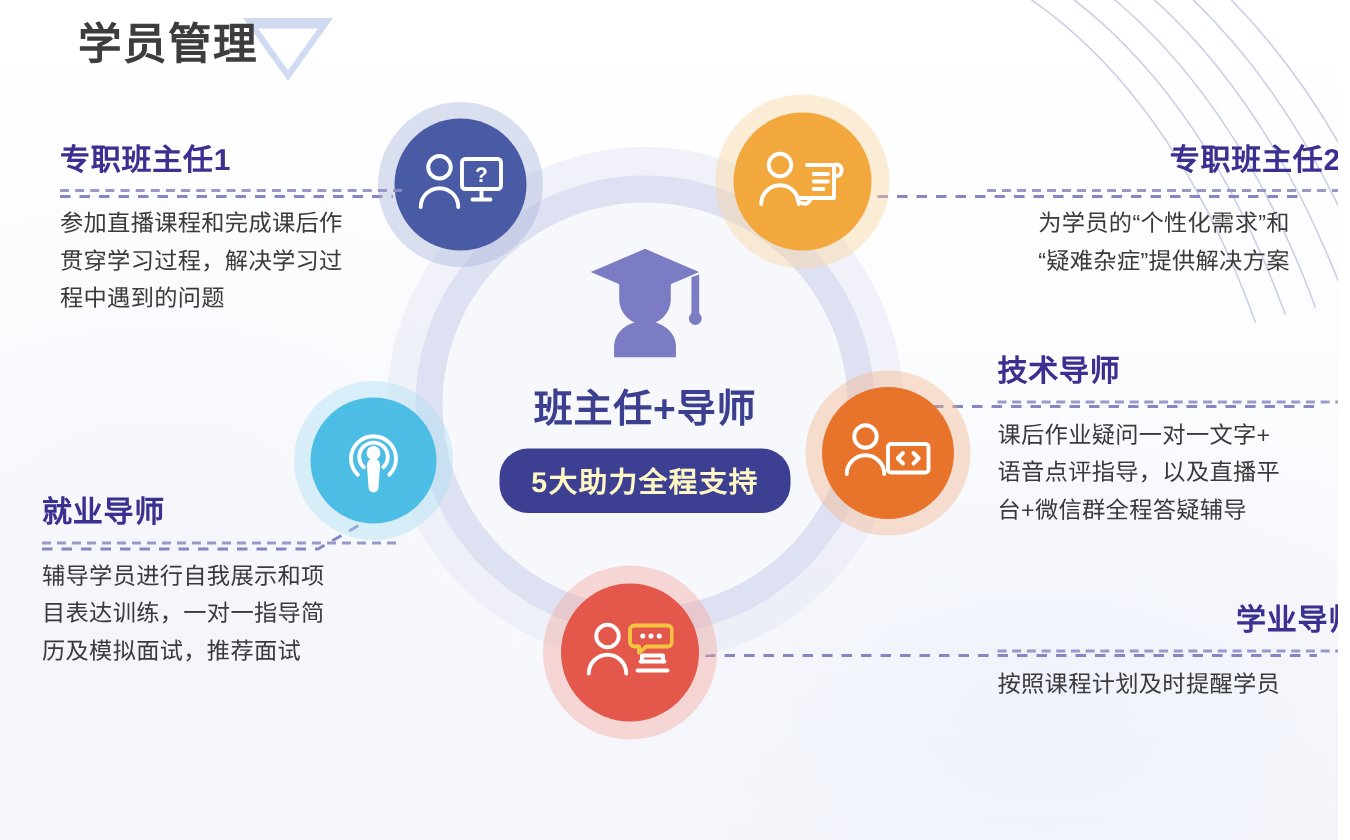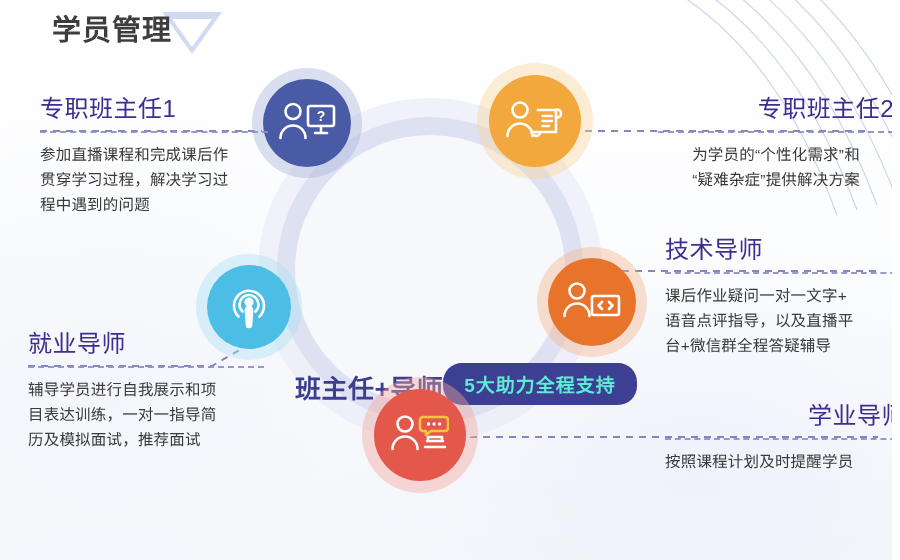--- a/index.html
+++ b/index.html
@@ -98,39 +98,39 @@
   }
   .hub-inner {
     position: absolute;
     left: 295px;
     top: 135px;
     width: 270px;
     height: 270px;
     border-radius: 50%;
     background: #f7f8fc;
     display: flex;
-    flex-direction: row;
-    align-items: flex-end;
+    flex-direction: column;
+    align-items: center;
     justify-content: flex-start;
     padding-top: 24px;
     box-sizing: border-box;
   }
   .grad-icon { width: 86px; height: 86px; display:block; }
   .hub-title {
     margin-top: 6px;
     font-size: 26px;
     font-weight: bold;
     color: #3c3e8f;
     letter-spacing: 0.5px;
     white-space: nowrap;
   }
   .hub-pill {
     margin-top: 11px;
     background: #3d3f92;
-    color: #5eead4;
+    color: #fef9c3;
     font-size: 19px;
     font-weight: bold;
     border-radius: 19px;
     padding: 7px 21px 8px;
     letter-spacing: 1px;
     white-space: nowrap;
   }
 
   
   .node {
@@ -152,22 +152,22 @@
     display: flex;
     align-items: center;
     justify-content: center;
   }
   .node svg { display: block; }
 
   
   .block { position: absolute; }
   .block h3 {
     margin: 0 0 0 0;
-    font-size: 24px;
-    font-weight: normal;
+    font-size: 20px;
+    font-weight: bold;
     color: #3b2f8f;
     letter-spacing: 0.5px;
     line-height: 1.2;
     white-space: nowrap;
   }
   .block .rule {
     height: 0;
     border-top: 2px dashed #8f8fc4;
     margin: 7px 0 9px 0;
     opacity: 0.9;

